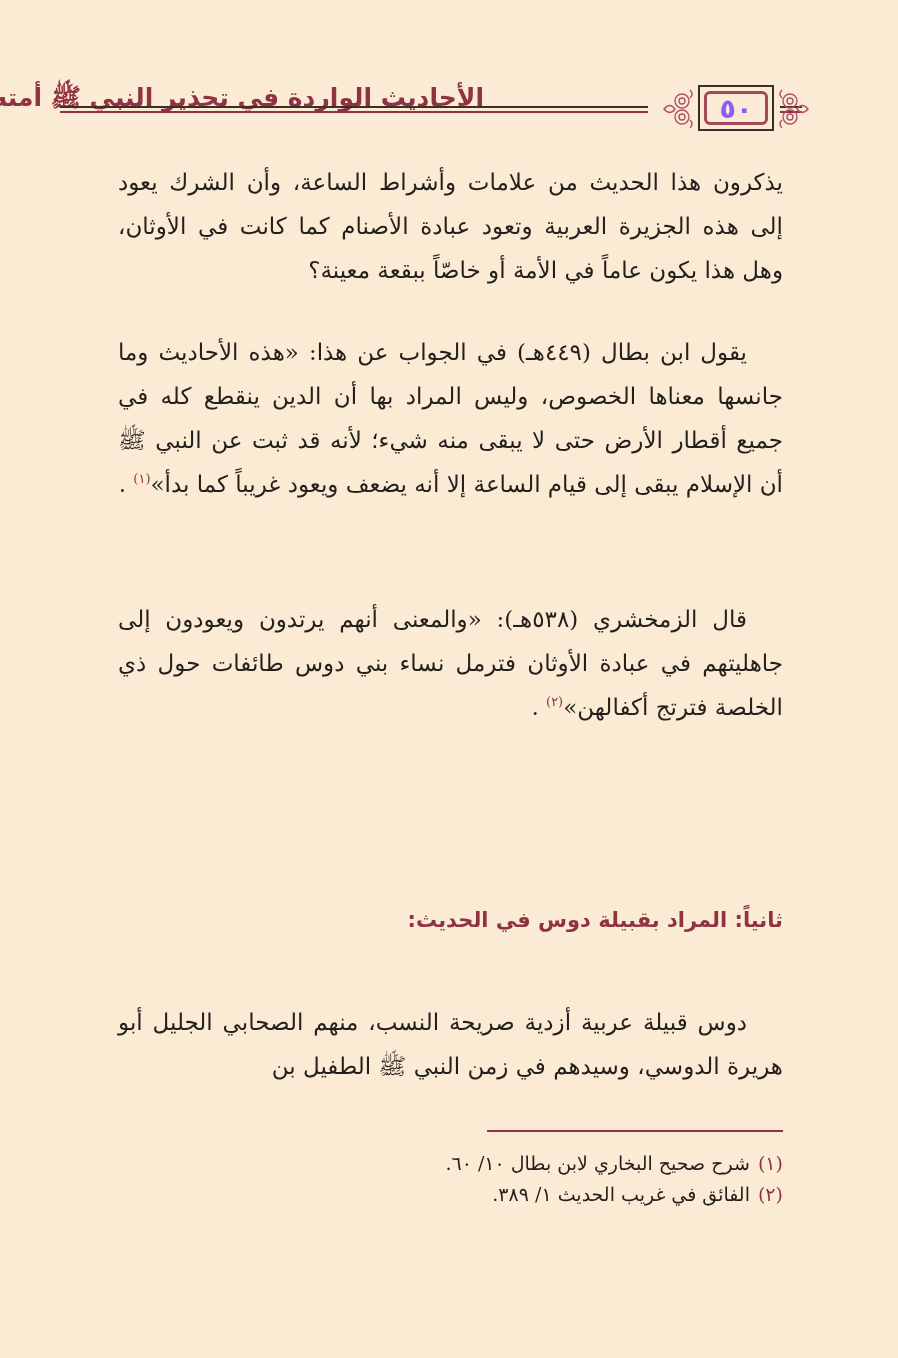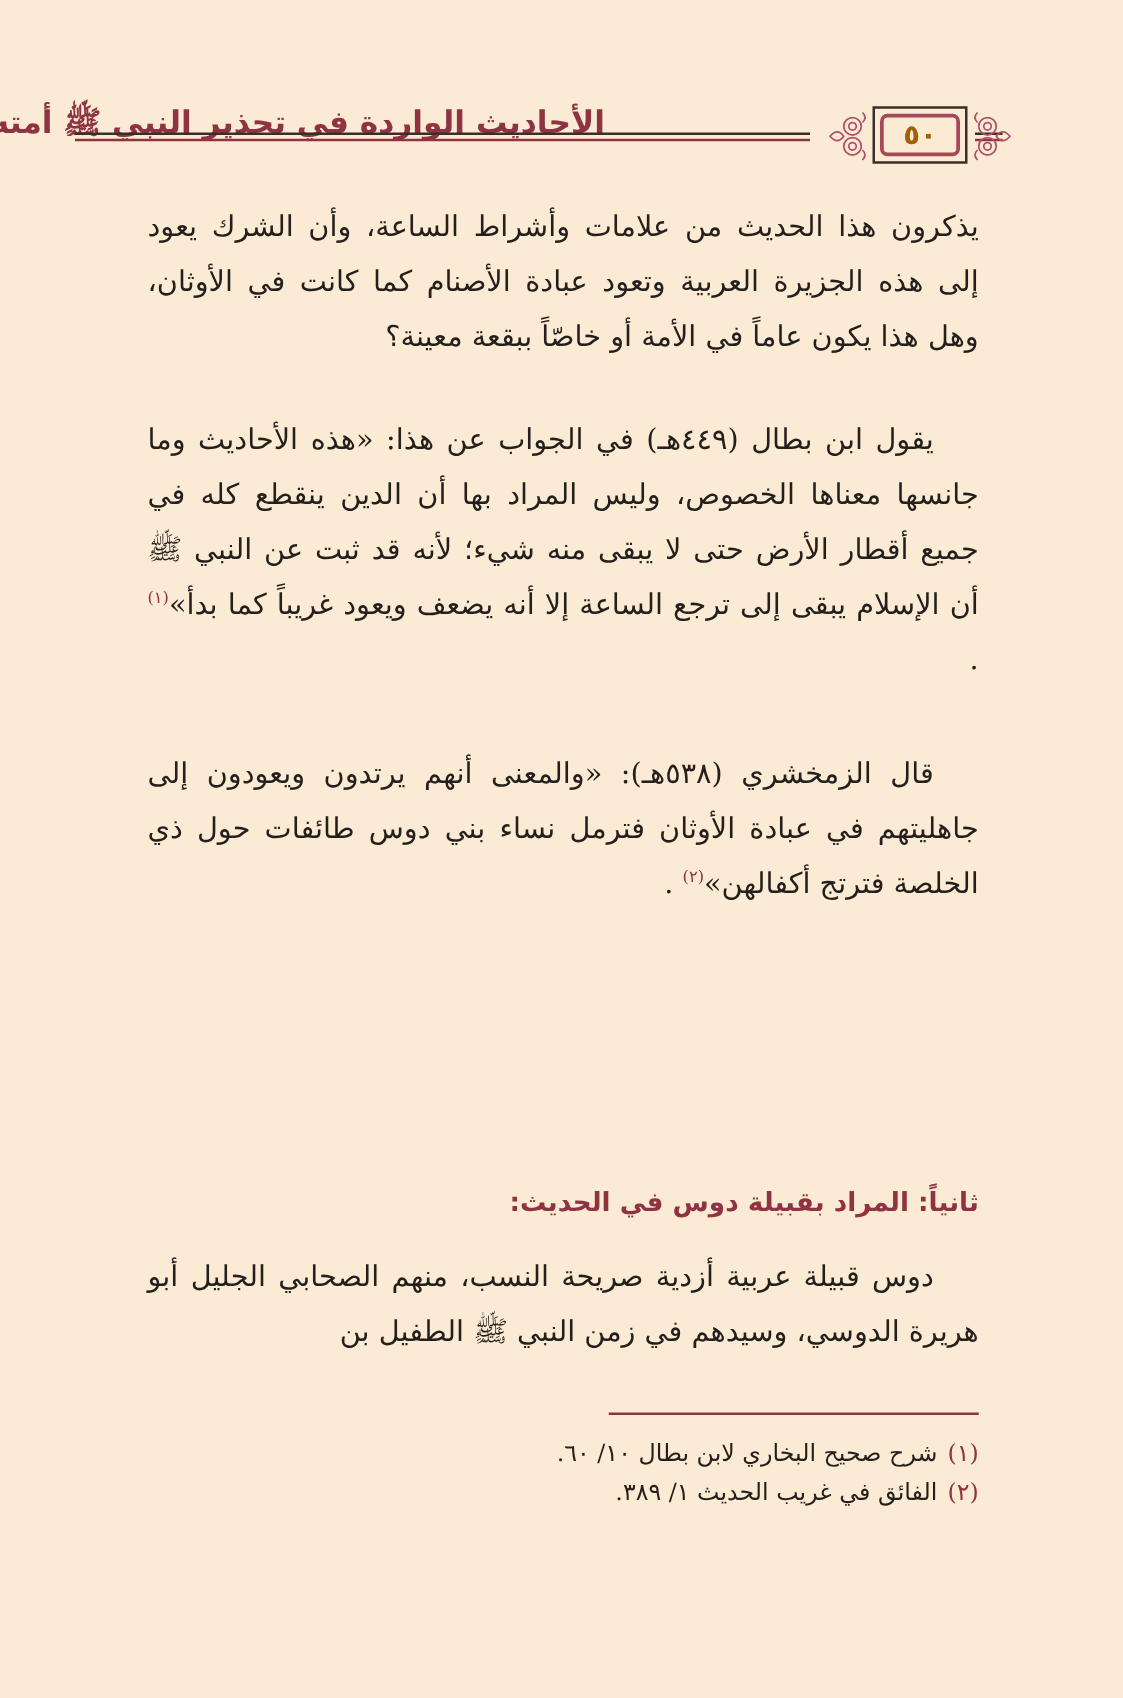--- a/index.html
+++ b/index.html
@@ -27,38 +27,38 @@
     position:absolute; left:638px; top:13px; width:76px; height:46px;
     border:2px solid #3b2e2a; box-sizing:border-box;
   }
   .page-num-inner {
     position:absolute; left:4px; top:4px; right:4px; bottom:4px;
     border:3px solid #a4485a; border-radius:6px;
     display:flex; align-items:center; justify-content:center;
   }
   .page-num {
     font-family:"DejaVu Sans", sans-serif; font-weight:bold;
-    font-size:22px; color:#a16207; direction:rtl;
+    font-size:27px; color:#8b5cf6; direction:rtl;
   }
   .ornament { position:absolute; top:12px; width:36px; height:50px; }
   .ornament.left { left:600px; }
   .ornament.right { left:716px; }
 
   
   .body-text {
     position:absolute; left:118px; width:665px;
     direction:rtl; text-align:justify; text-align-last:right;
     font-size:23px; line-height:44px;
   }
   .para { margin:0; }
   .indent { text-indent:36px; }
   .fn-ref { font-size:13px; color:#8f3343; vertical-align:super; line-height:0; }
 
   .section-heading {
-    position:absolute; left:118px; width:665px; top:950px;
+    position:absolute; left:118px; width:665px; top:908px;
     direction:rtl; text-align:right;
     font-family:"DejaVu Sans", sans-serif; font-weight:bold;
     font-size:21px; color:#8f3343;
   }
 
   .fn-rule { position:absolute; left:487px; top:1130px; width:296px; height:2px; background:#8f3343; }
   .footnotes {
     position:absolute; left:118px; width:665px; top:1148px;
     direction:rtl; text-align:right; font-size:19px; line-height:31px;
   }
@@ -104,21 +104,21 @@
           <path d="M6 36 Q2 40 6 44"></path>
       </g>
     </svg>
   </div>
 
   <div class="body-text" style="top:160px;">
     <p class="para">يذكرون هذا الحديث من علامات وأشراط الساعة، وأن الشرك يعود إلى هذه الجزيرة العربية وتعود عبادة الأصنام كما كانت في الأوثان، وهل هذا يكون عاماً في الأمة أو خاصّاً ببقعة معينة؟</p>
   </div>
 
   <div class="body-text" style="top:330px;">
-    <p class="para indent"><span>يقول ابن بطال (٤٤٩هـ) في الجواب عن هذا: «هذه الأحاديث وما جانسها معناها الخصوص، وليس المراد بها أن الدين ينقطع كله في جميع أقطار الأرض حتى لا يبقى منه شيء؛ لأنه قد ثبت عن النبي ﷺ أن الإسلام يبقى إلى ترجع الساعة إلا أنه يضعف ويعود غريباً كما بدأ»</span><span class="fn-ref">(١)</span><span> .</span></p>
+    <p class="para indent"><span>يقول ابن بطال (٤٤٩هـ) في الجواب عن هذا: «هذه الأحاديث وما جانسها معناها الخصوص، وليس المراد بها أن الدين ينقطع كله في جميع أقطار الأرض حتى لا يبقى منه شيء؛ لأنه قد ثبت عن النبي ﷺ أن الإسلام يبقى إلى قيام الساعة إلا أنه يضعف ويعود غريباً كما بدأ»</span><span class="fn-ref">(١)</span><span> .</span></p>
   </div>
 
   <div class="body-text" style="top:597px;">
     <p class="para indent"><span>قال الزمخشري (٥٣٨هـ): «والمعنى أنهم يرتدون ويعودون إلى جاهليتهم في عبادة الأوثان فترمل نساء بني دوس طائفات حول ذي الخلصة فترتج أكفالهن»</span><span class="fn-ref">(٢)</span><span> .</span></p>
   </div>
 
 
   <div class="section-heading">ثانياً: المراد بقبيلة دوس في الحديث:</div>
 
   <div class="body-text" style="top:1000px;">

